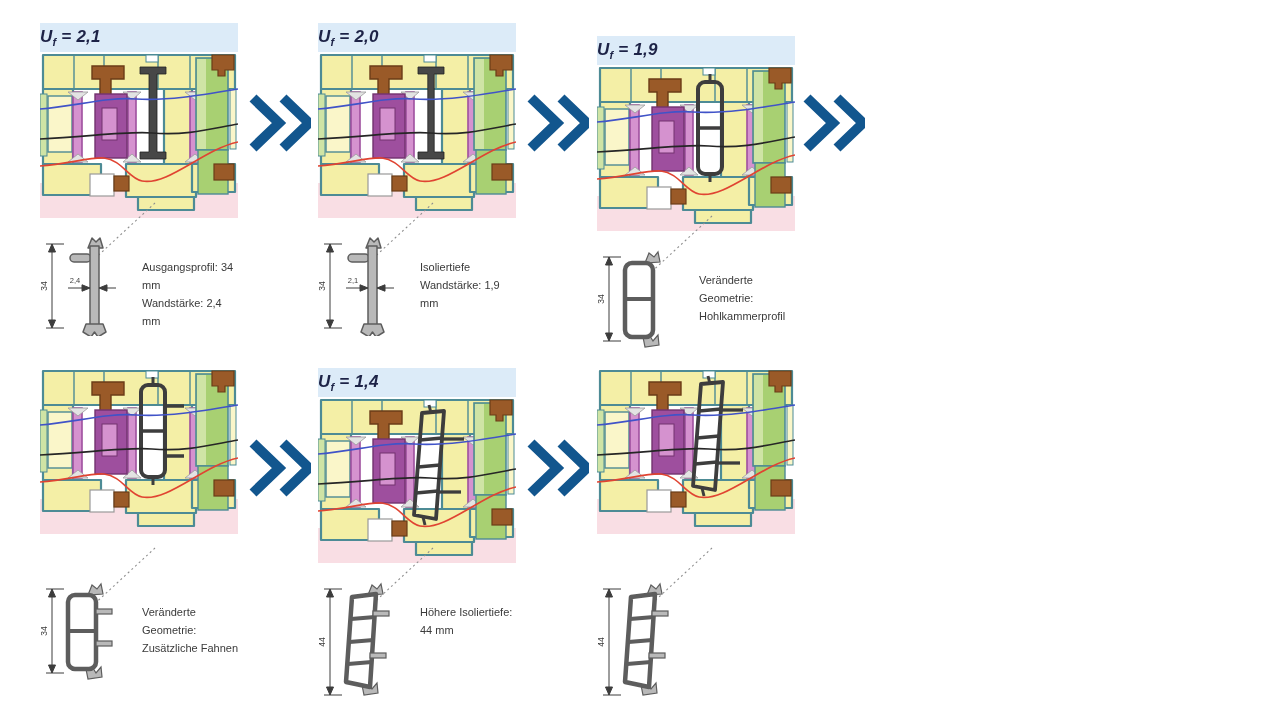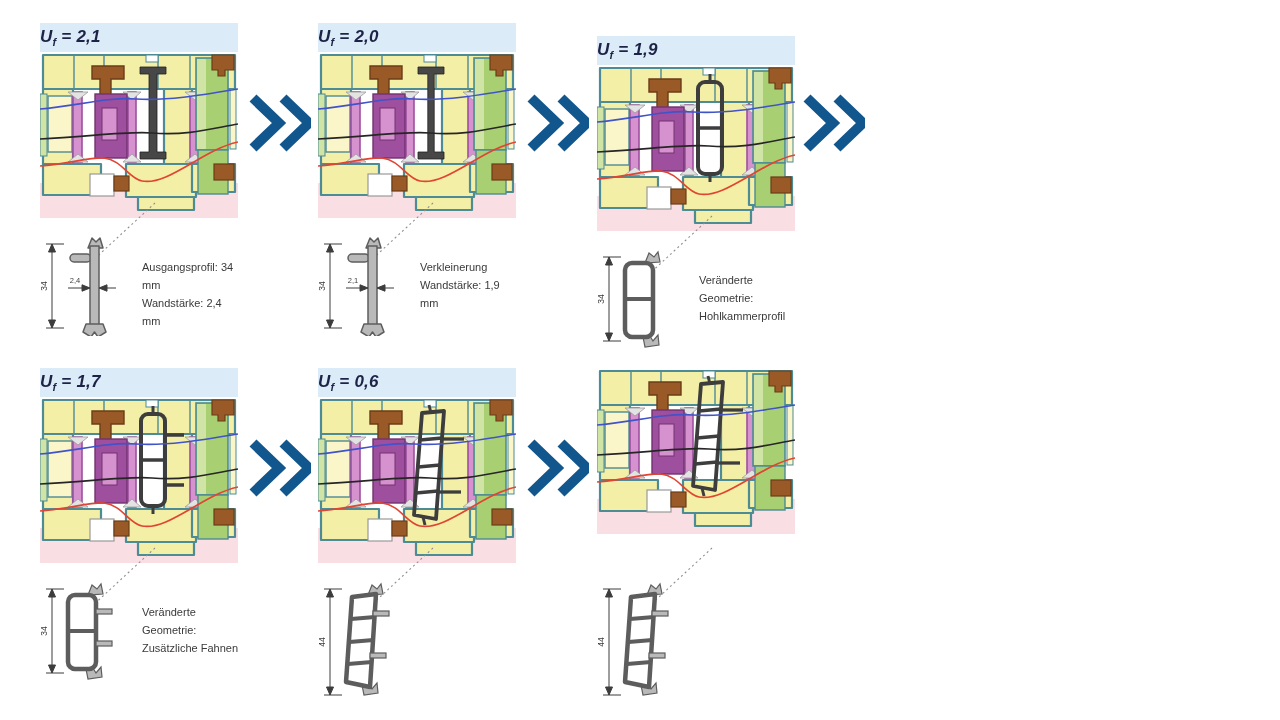--- a/index.html
+++ b/index.html
@@ -200,21 +200,21 @@
 
       <g stroke="#3c3c3c" stroke-width="1" fill="#3c3c3c">
         <line x1="28" y1="52" x2="46" y2="52"></line>
             <line x1="62" y1="52" x2="76" y2="52"></line>
         <path d="M50,52 l-8,-3.2 v6.4 z"></path>
             <path d="M59,52 l8,-3.2 v6.4 z"></path>
       </g>
       <text x="35" y="47" text-anchor="middle" font-size="7.5" fill="#3c3c3c" font-family="Liberation Sans, sans-serif">2,1</text>
     </svg></div>
     <div class="caption">
-      <div>Verkleinerung</div>
+      <div>Isoliertiefe</div>
       <div>Wandstärke: 1,9 mm</div>
     </div>
   </div>
 </section>
 
 <section class="panel row1 p2">
   <div class="uf-header">
     <span class="uf-label"><span>U</span><sub>f</sub><span class="uf-val">= 1,9</span></span>
   </div>
   <div class="xsec"><svg viewBox="0 0 198 166" width="198" height="166">
@@ -295,23 +295,20 @@
 
     </svg></div>
     <div class="caption">
       <div>Veränderte Geometrie:</div>
       <div>Hohlkammerprofil</div>
     </div>
   </div>
 </section>
 
 <section class="panel row2 p3">
-  <div class="uf-header">
-    <span class="uf-label"><span>U</span><sub>f</sub><span class="uf-val">= 1,7</span></span>
-  </div>
   <div class="xsec"><svg viewBox="0 0 198 166" width="198" height="166">
   <rect x="0" y="131" width="198" height="35" fill="#f9dee4"></rect>
   <g stroke="#4d8b95" stroke-width="2.2" fill="#f4efa6" stroke-linejoin="round">
     <rect x="3" y="3" width="192" height="34"></rect>
     <rect x="3" y="37" width="30" height="75"></rect>
     <rect x="3" y="112" width="58" height="31"></rect>
     <rect x="124" y="37" width="28" height="75"></rect>
     <rect x="86" y="112" width="70" height="33"></rect>
     <rect x="98" y="145" width="56" height="13"></rect>
     <rect x="152" y="112" width="43" height="28"></rect>
@@ -390,21 +387,21 @@
     </svg></div>
     <div class="caption">
       <div>Veränderte Geometrie:</div>
       <div>Zusätzliche Fahnen</div>
     </div>
   </div>
 </section>
 
 <section class="panel row2 p4">
   <div class="uf-header">
-    <span class="uf-label"><span>U</span><sub>f</sub><span class="uf-val">= 0,6</span></span>
+    <span class="uf-label"><span>U</span><sub>f</sub><span class="uf-val">= 1,4</span></span>
   </div>
   <div class="xsec"><svg viewBox="0 0 198 166" width="198" height="166">
   <rect x="0" y="131" width="198" height="35" fill="#f9dee4"></rect>
   <g stroke="#4d8b95" stroke-width="2.2" fill="#f4efa6" stroke-linejoin="round">
     <rect x="3" y="3" width="192" height="34"></rect>
     <rect x="3" y="37" width="30" height="75"></rect>
     <rect x="3" y="112" width="58" height="31"></rect>
     <rect x="124" y="37" width="28" height="75"></rect>
     <rect x="86" y="112" width="70" height="33"></rect>
     <rect x="98" y="145" width="56" height="13"></rect>
@@ -480,20 +477,24 @@
     <g stroke="#5d5d5d" stroke-width="4">
       <line x1="33" y1="38" x2="57" y2="36"></line>
       <line x1="31.5" y1="61" x2="55.5" y2="59"></line>
       <line x1="30" y1="83" x2="54" y2="81"></line>
     </g>
     <g fill="#b9b9b9" stroke="#5d5d5d" stroke-width="1.2">
       <rect x="55" y="30" width="16" height="5"></rect>
       <rect x="52" y="72" width="16" height="5"></rect>
     </g>
   </svg></div>
+    <div class="caption">
+      <div>Höhere Isoliertiefe:</div>
+      <div>44 mm</div>
+    </div>
   </div>
 </section>
 
 <section class="panel row2 p5">
   <div class="xsec"><svg viewBox="0 0 198 166" width="198" height="166">
   <rect x="0" y="131" width="198" height="35" fill="#f9dee4"></rect>
   <g stroke="#4d8b95" stroke-width="2.2" fill="#f4efa6" stroke-linejoin="round">
     <rect x="3" y="3" width="192" height="34"></rect>
     <rect x="3" y="37" width="30" height="75"></rect>
     <rect x="3" y="112" width="58" height="31"></rect>

